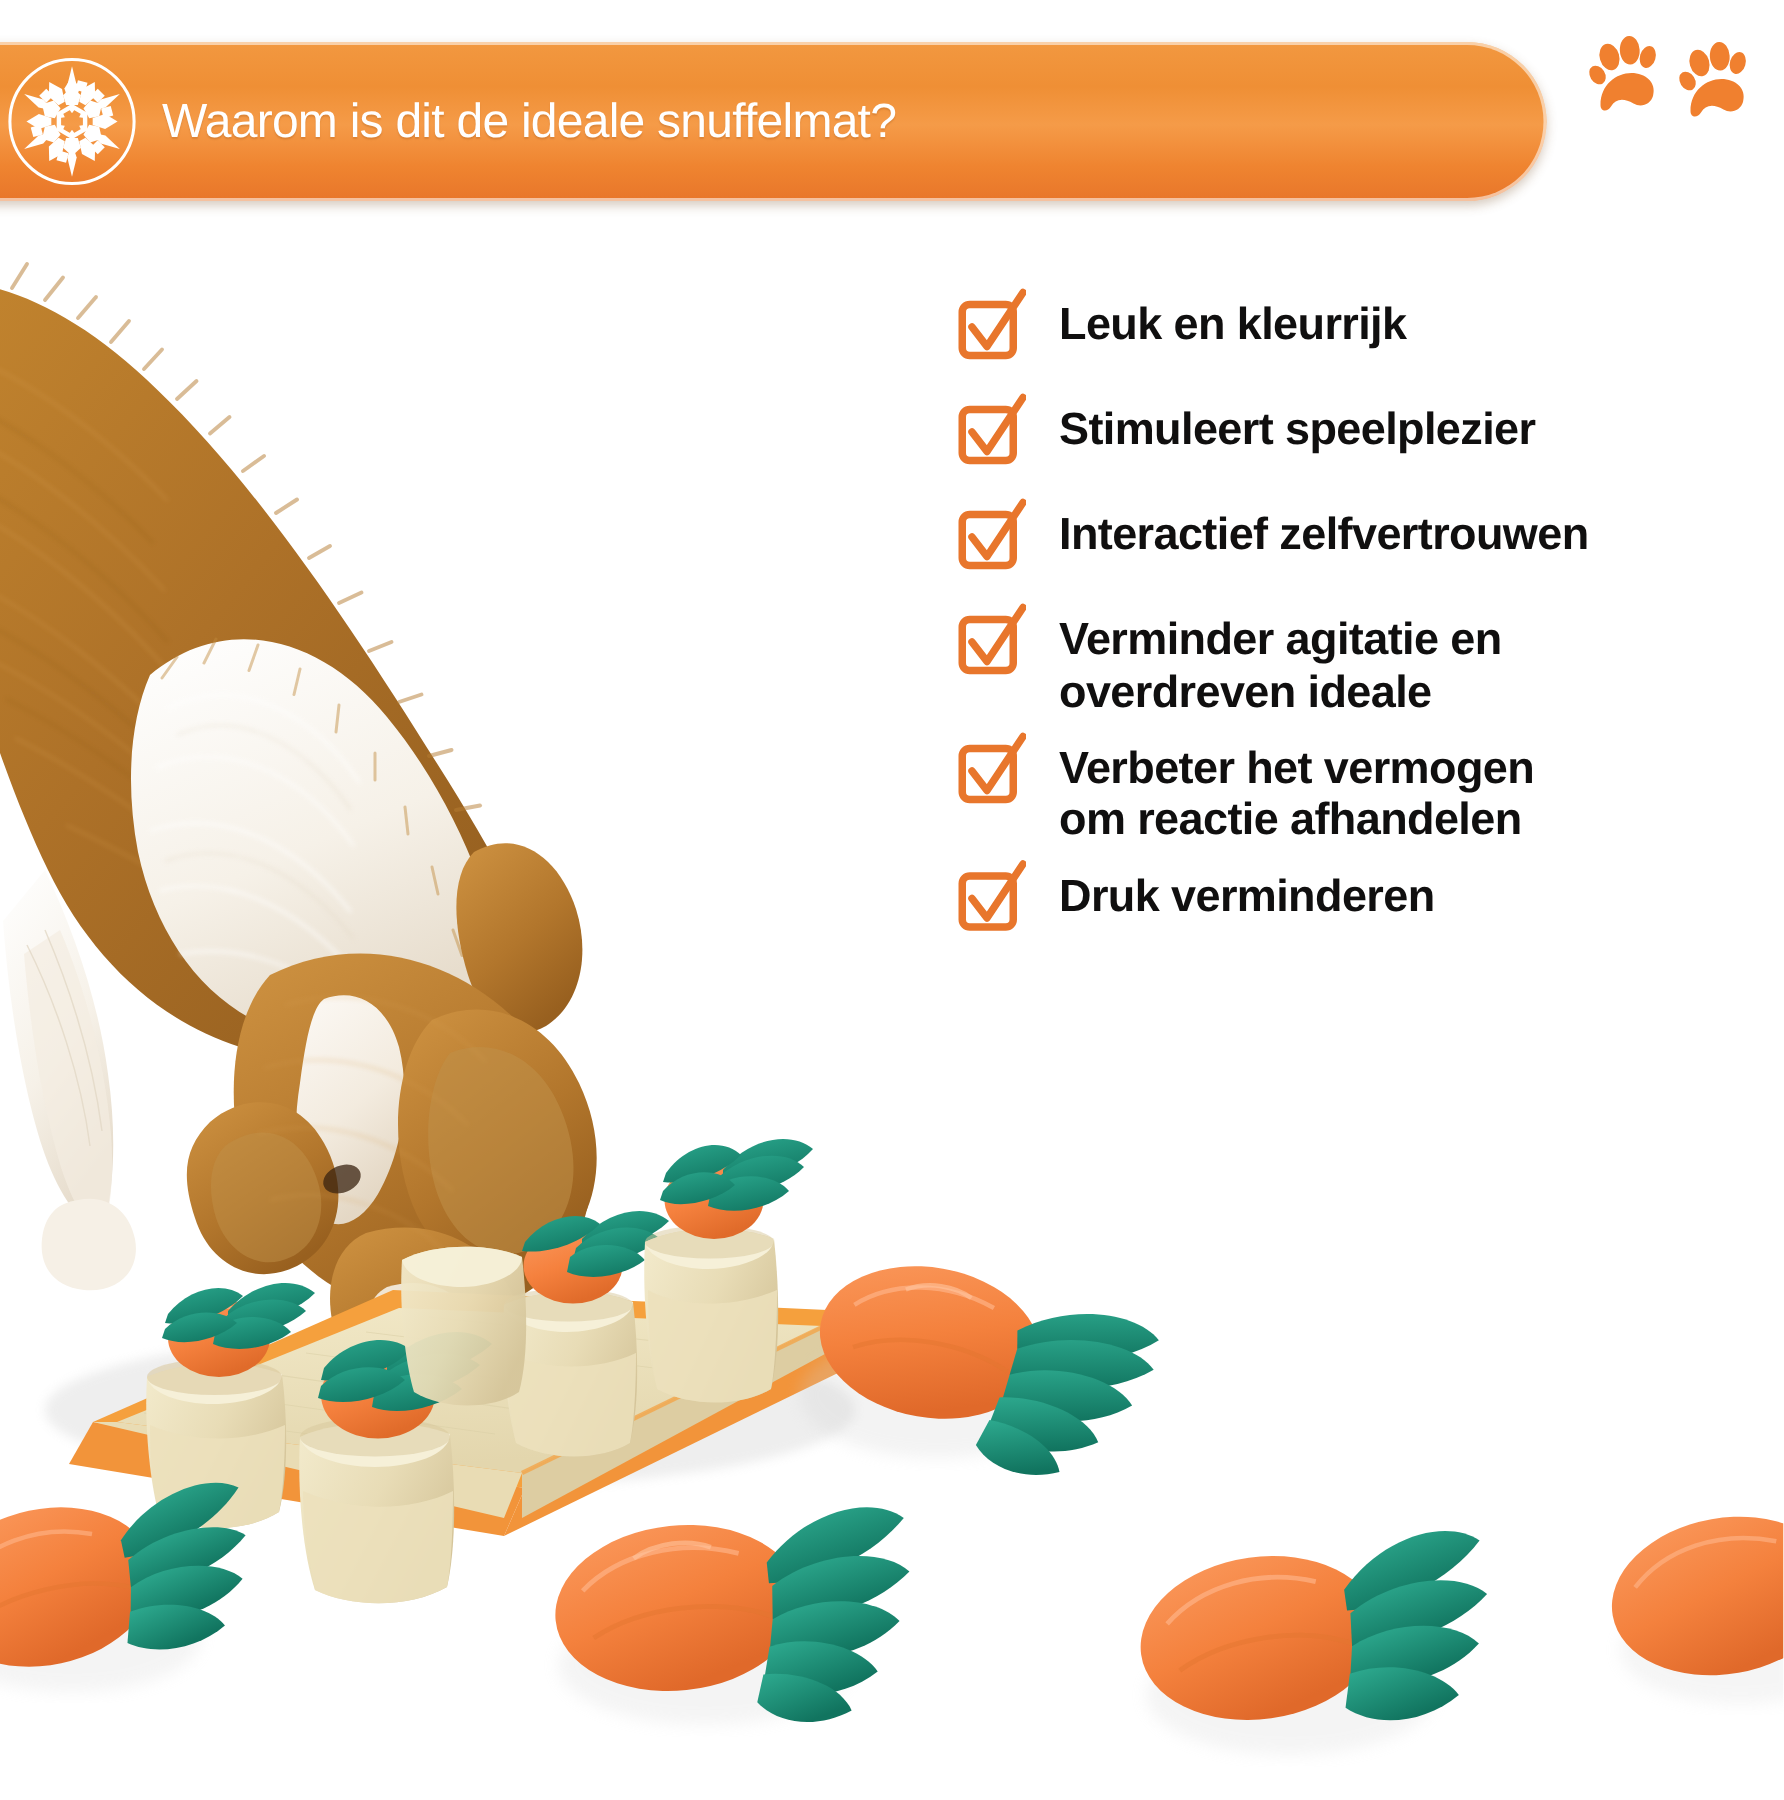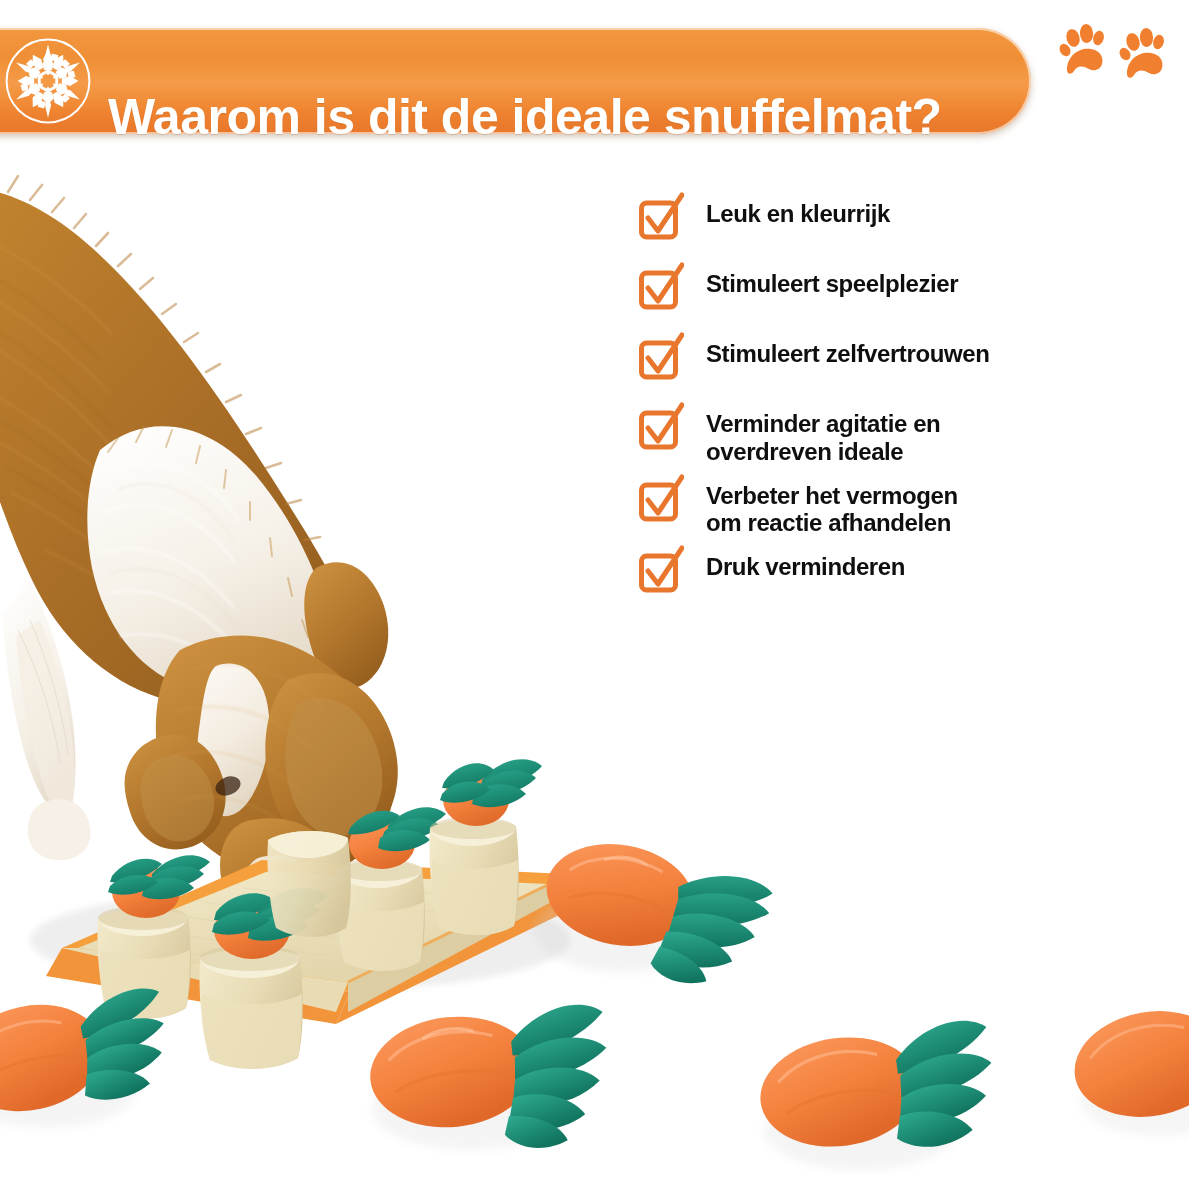--- a/index.html
+++ b/index.html
@@ -37,26 +37,25 @@
     width:92px; height:92px;
     display:flex; align-items:center; justify-content:center;
   }
   .ornament-wrap svg{ width:92px; height:92px; display:block; }
 
   #banner-title{
     position:absolute;
     left:128px; top:50%;
     transform:translateY(-50%);
     color:#ffffff;
-    font-size:50px;
-    font-weight:700;
+    font-size:32px;
+    font-weight:400;
     letter-spacing:-0.5px;
     white-space:nowrap;
     text-shadow:0 1px 1px rgba(150,80,20,0.25);
-    margin-top:36px;
   }
 
   
   #paw-prints{
     position:absolute;
     right:14px; top:20px;
     width:120px; height:60px;
     z-index:22;
   }
   #paw-prints svg{ width:100%; height:100%; display:block; }
@@ -77,21 +76,21 @@
   .check-icon{
     flex:0 0 auto;
     width:46px; height:52px;
     margin-right:22px;
     position:relative;
     top:-4px;
   }
   .check-icon svg{ width:46px; height:52px; display:block; }
   .check-label{
     color:#100f0f;
-    font-size:24px;
+    font-size:30px;
     font-weight:700;
     line-height:1.16;
     letter-spacing:-0.4px;
     padding-top:4px;
     white-space:pre-line;
   }
 
   
   #photo-scene{
     position:absolute;
@@ -564,21 +563,21 @@
     <span class="check-label">Stimuleert speelplezier</span>
   </div>
 
   <div class="check-row">
     <span class="check-icon">
       <svg viewBox="0 0 46 52" aria-hidden="true">
         <rect x="3.5" y="11" width="34" height="34" rx="5" ry="5" fill="none" stroke="#e8762c" stroke-width="5"></rect>
         <path d="M10 26 L20 39 L44 3" fill="none" stroke="#e8762c" stroke-width="5" stroke-linecap="round" stroke-linejoin="round"></path>
       </svg>
     </span>
-    <span class="check-label">Stimuleert zelfvertrouwen</span>
+    <span class="check-label">Interactief zelfvertrouwen</span>
   </div>
 
   <div class="check-row two-line">
     <span class="check-icon">
       <svg viewBox="0 0 46 52" aria-hidden="true">
         <rect x="3.5" y="11" width="34" height="34" rx="5" ry="5" fill="none" stroke="#e8762c" stroke-width="5"></rect>
         <path d="M10 26 L20 39 L44 3" fill="none" stroke="#e8762c" stroke-width="5" stroke-linecap="round" stroke-linejoin="round"></path>
       </svg>
     </span>
     <span class="check-label">Verminder agitatie en

